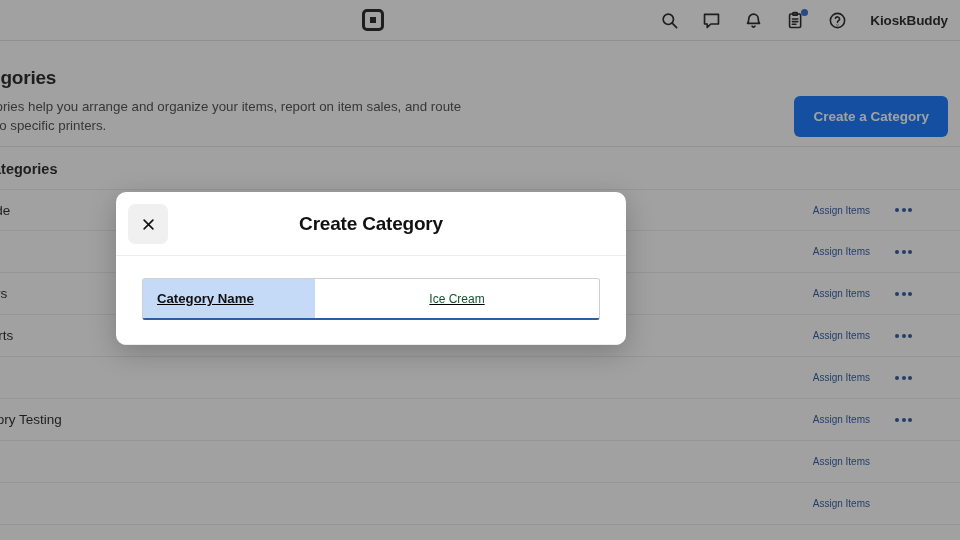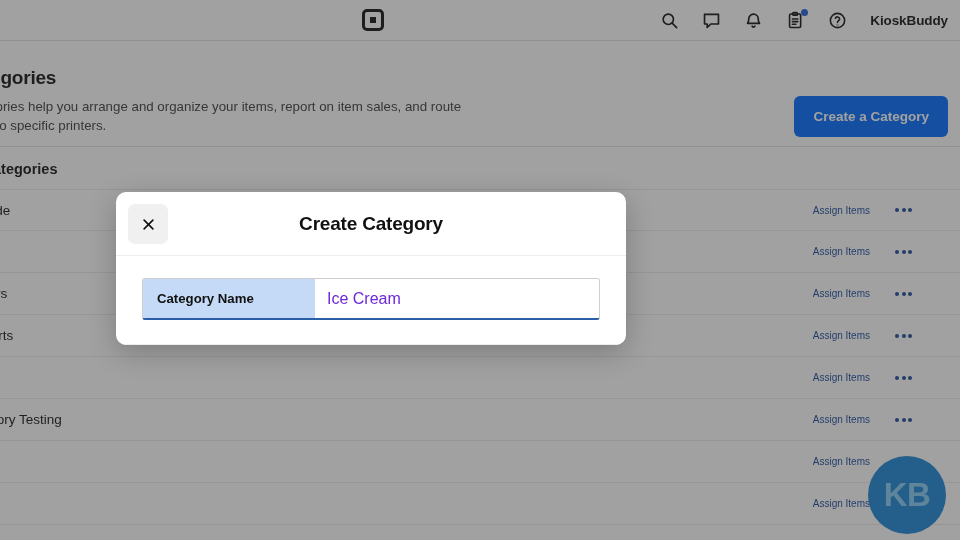--- a/index.html
+++ b/index.html
@@ -203,36 +203,38 @@
     padding: 22px 26px 24px 26px;
     border-bottom: 1px solid #ededed;
   }
   .field {
     display: flex;
     height: 42px;
     border: 1px solid #cfcfcf;
     border-bottom: 2px solid #2a5fa8;
     border-radius: 3px;
     overflow: hidden;
+    text-decoration: underline;
   }
   .field-label {
     width: 172px;
     background: #c4daf6;
     display: flex; align-items: center;
     padding-left: 14px;
     font-size: 13.2px; font-weight: 700; color: #111111;
   }
   .field-input {
     flex: 1;
     border: none; outline: none;
     background: #ffffff;
     padding: 0 12px;
-    font-size: 16px;
+    font-size: 12px;
     font-family: "Liberation Sans", sans-serif;
-    color: #6d28d9;
+    color: #14532d;
+    text-align: center;
   }
   .modal-foot {
     display: flex; align-items: center; justify-content: space-between;
     padding: 14px 20px;
   }
   .btn-secondary {
     background: #f1f1f1;
     border: none;
     border-radius: 6px;
     padding: 13px 17px;
@@ -366,21 +368,20 @@
             </span>
           </div>
           <div class="trow">
             <a class="tassign">Assign Items</a>
           </div>
           <div class="trow">
             <a class="tassign">Assign Items</a>
           </div>
         </div>
 
-      <button class="fab">KB</button>
     </div>
   </div>
 
   <div class="scrim"></div>
 
   <div class="modal">
     <div class="modal-head">
       <button class="modal-close">
         <svg width="15" height="15" viewBox="0 0 24 24" fill="none" stroke="currentColor" stroke-width="2.6" stroke-linecap="round">
           <line x1="5" y1="5" x2="19" y2="19"></line>

